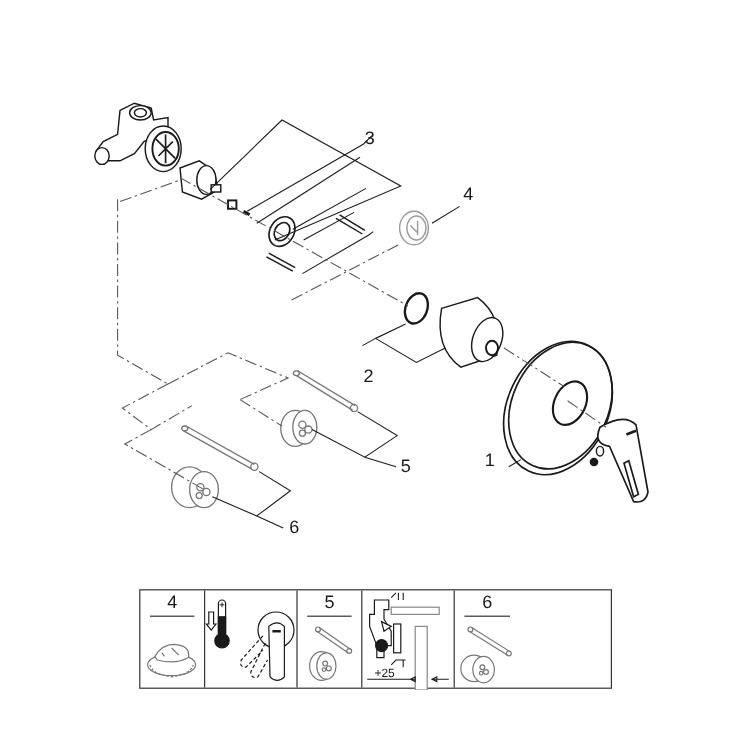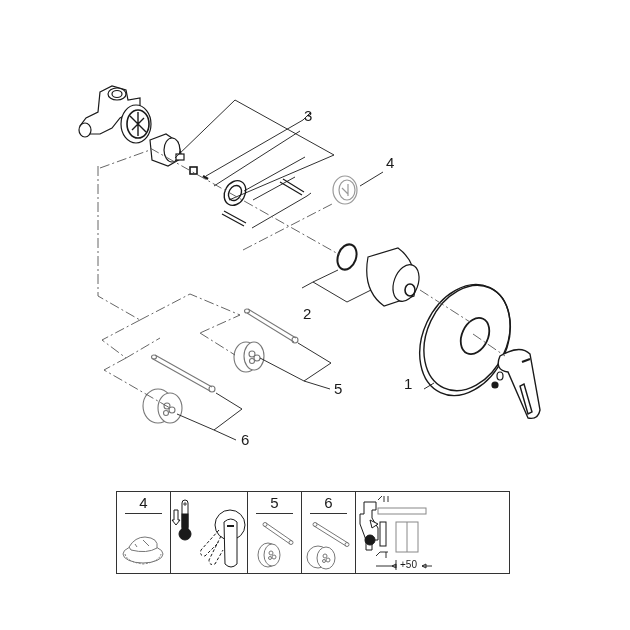--- a/index.html
+++ b/index.html
@@ -179,44 +179,43 @@
       <ellipse cx="17" cy="32.5" rx="2" ry="2"></ellipse>
       <ellipse cx="43" cy="50.5" rx="2" ry="2"></ellipse>
       <ellipse cx="20" cy="63" rx="10" ry="12" fill="#fff"></ellipse>
       <ellipse cx="24" cy="63" rx="8" ry="11" fill="#fff"></ellipse>
       <circle cx="23" cy="61" r="2"></circle>
         <circle cx="26" cy="65" r="2"></circle>
         <circle cx="22" cy="66" r="1.5"></circle>
     </svg>
   </div>
 
+  <div class="cell" style="width:77px;">
+    <svg width="77" height="83" fill="none" stroke="#1a1a1a" stroke-width="1">
+      <path d="M10 8 h12 v8 h-4 v8 l6 10 v12 h-6 v10 h-6 v-10 l-6 -16 v-10 h4 Z" fill="#fff"></path>
+      <rect x="24" y="14" width="40" height="6" fill="#fff" stroke="#888"></rect>
+      <path d="M16 26 l8 4 l-6 4 Z" fill="#fff"></path>
+      <circle cx="16" cy="46" r="5" fill="#1a1a1a"></circle>
+      <rect x="26" y="28" width="6" height="24" fill="#fff"></rect>
+      <rect x="44" y="30" width="10" height="53" fill="#fff" stroke="#888"></rect>
+      <path d="M24 6 l4 -4 M30 2 v6 M34 2 v6" stroke-width="0.9"></path>
+      <path d="M24 62 l4 -4 h8 M34 58 v6" stroke-width="0.9"></path>
+      <path d="M4 74 h40 M58 74 h14 M40 74 l4 -2 v4 Z M58 74 l4 -2 v4 Z" stroke-width="0.9"></path>
+    </svg>
+    <span class="dim" style="left:10px;top:64px;">+25</span>
+  </div>
 
   <div class="cell" style="width:54px;">
     <div class="cell-num">6</div>
     <div class="cell-rule"></div>
     <svg width="54" height="83" fill="none" stroke="#777" stroke-width="1">
       <path d="M12 34 L44 54 M14 31 L46 51"></path>
       <ellipse cx="13" cy="32.5" rx="2" ry="2"></ellipse>
       <ellipse cx="45" cy="52.5" rx="2" ry="2"></ellipse>
       <ellipse cx="16" cy="65" rx="11" ry="11" fill="#fff"></ellipse>
       <ellipse cx="24" cy="66" rx="9" ry="11" fill="#fff"></ellipse>
       <circle cx="23" cy="64" r="2"></circle>
         <circle cx="26" cy="68" r="2"></circle>
         <circle cx="22" cy="69" r="1.5"></circle>
     </svg>
   </div>
 
-  <div class="cell" style="width:78px;">
-    <svg width="78" height="83" fill="none" stroke="#1a1a1a" stroke-width="1">
-      <path d="M8 10 h12 v8 h-4 v8 l6 10 v12 h-6 v10 h-6 v-10 l-6 -16 v-10 h4 Z" fill="#fff"></path>
-      <rect x="22" y="16" width="48" height="6" fill="#fff" stroke="#888"></rect>
-      <path d="M14 28 l8 4 l-6 4 Z" fill="#fff"></path>
-      <circle cx="14" cy="48" r="5" fill="#1a1a1a"></circle>
-      <rect x="24" y="30" width="6" height="24" fill="#fff"></rect>
-      <rect x="40" y="30" width="22" height="30" fill="#fff" stroke="#888"></rect>
-      <path d="M51 30 v30" stroke="#888"></path>
-      <path d="M22 8 l4 -4 M28 4 v6 M32 4 v6" stroke-width="0.9"></path>
-      <path d="M20 64 l4 -4 h8 M30 60 v6" stroke-width="0.9"></path>
-      <path d="M20 74 h20 M66 74 h10 M36 74 l4 -2 v4 Z M66 74 l4 -2 v4 Z M40 68 v10" stroke-width="0.9"></path>
-    </svg>
-    <span class="dim" style="left:44px;top:67px;">+50</span>
-  </div>
 </div>
 
 </body></html>

